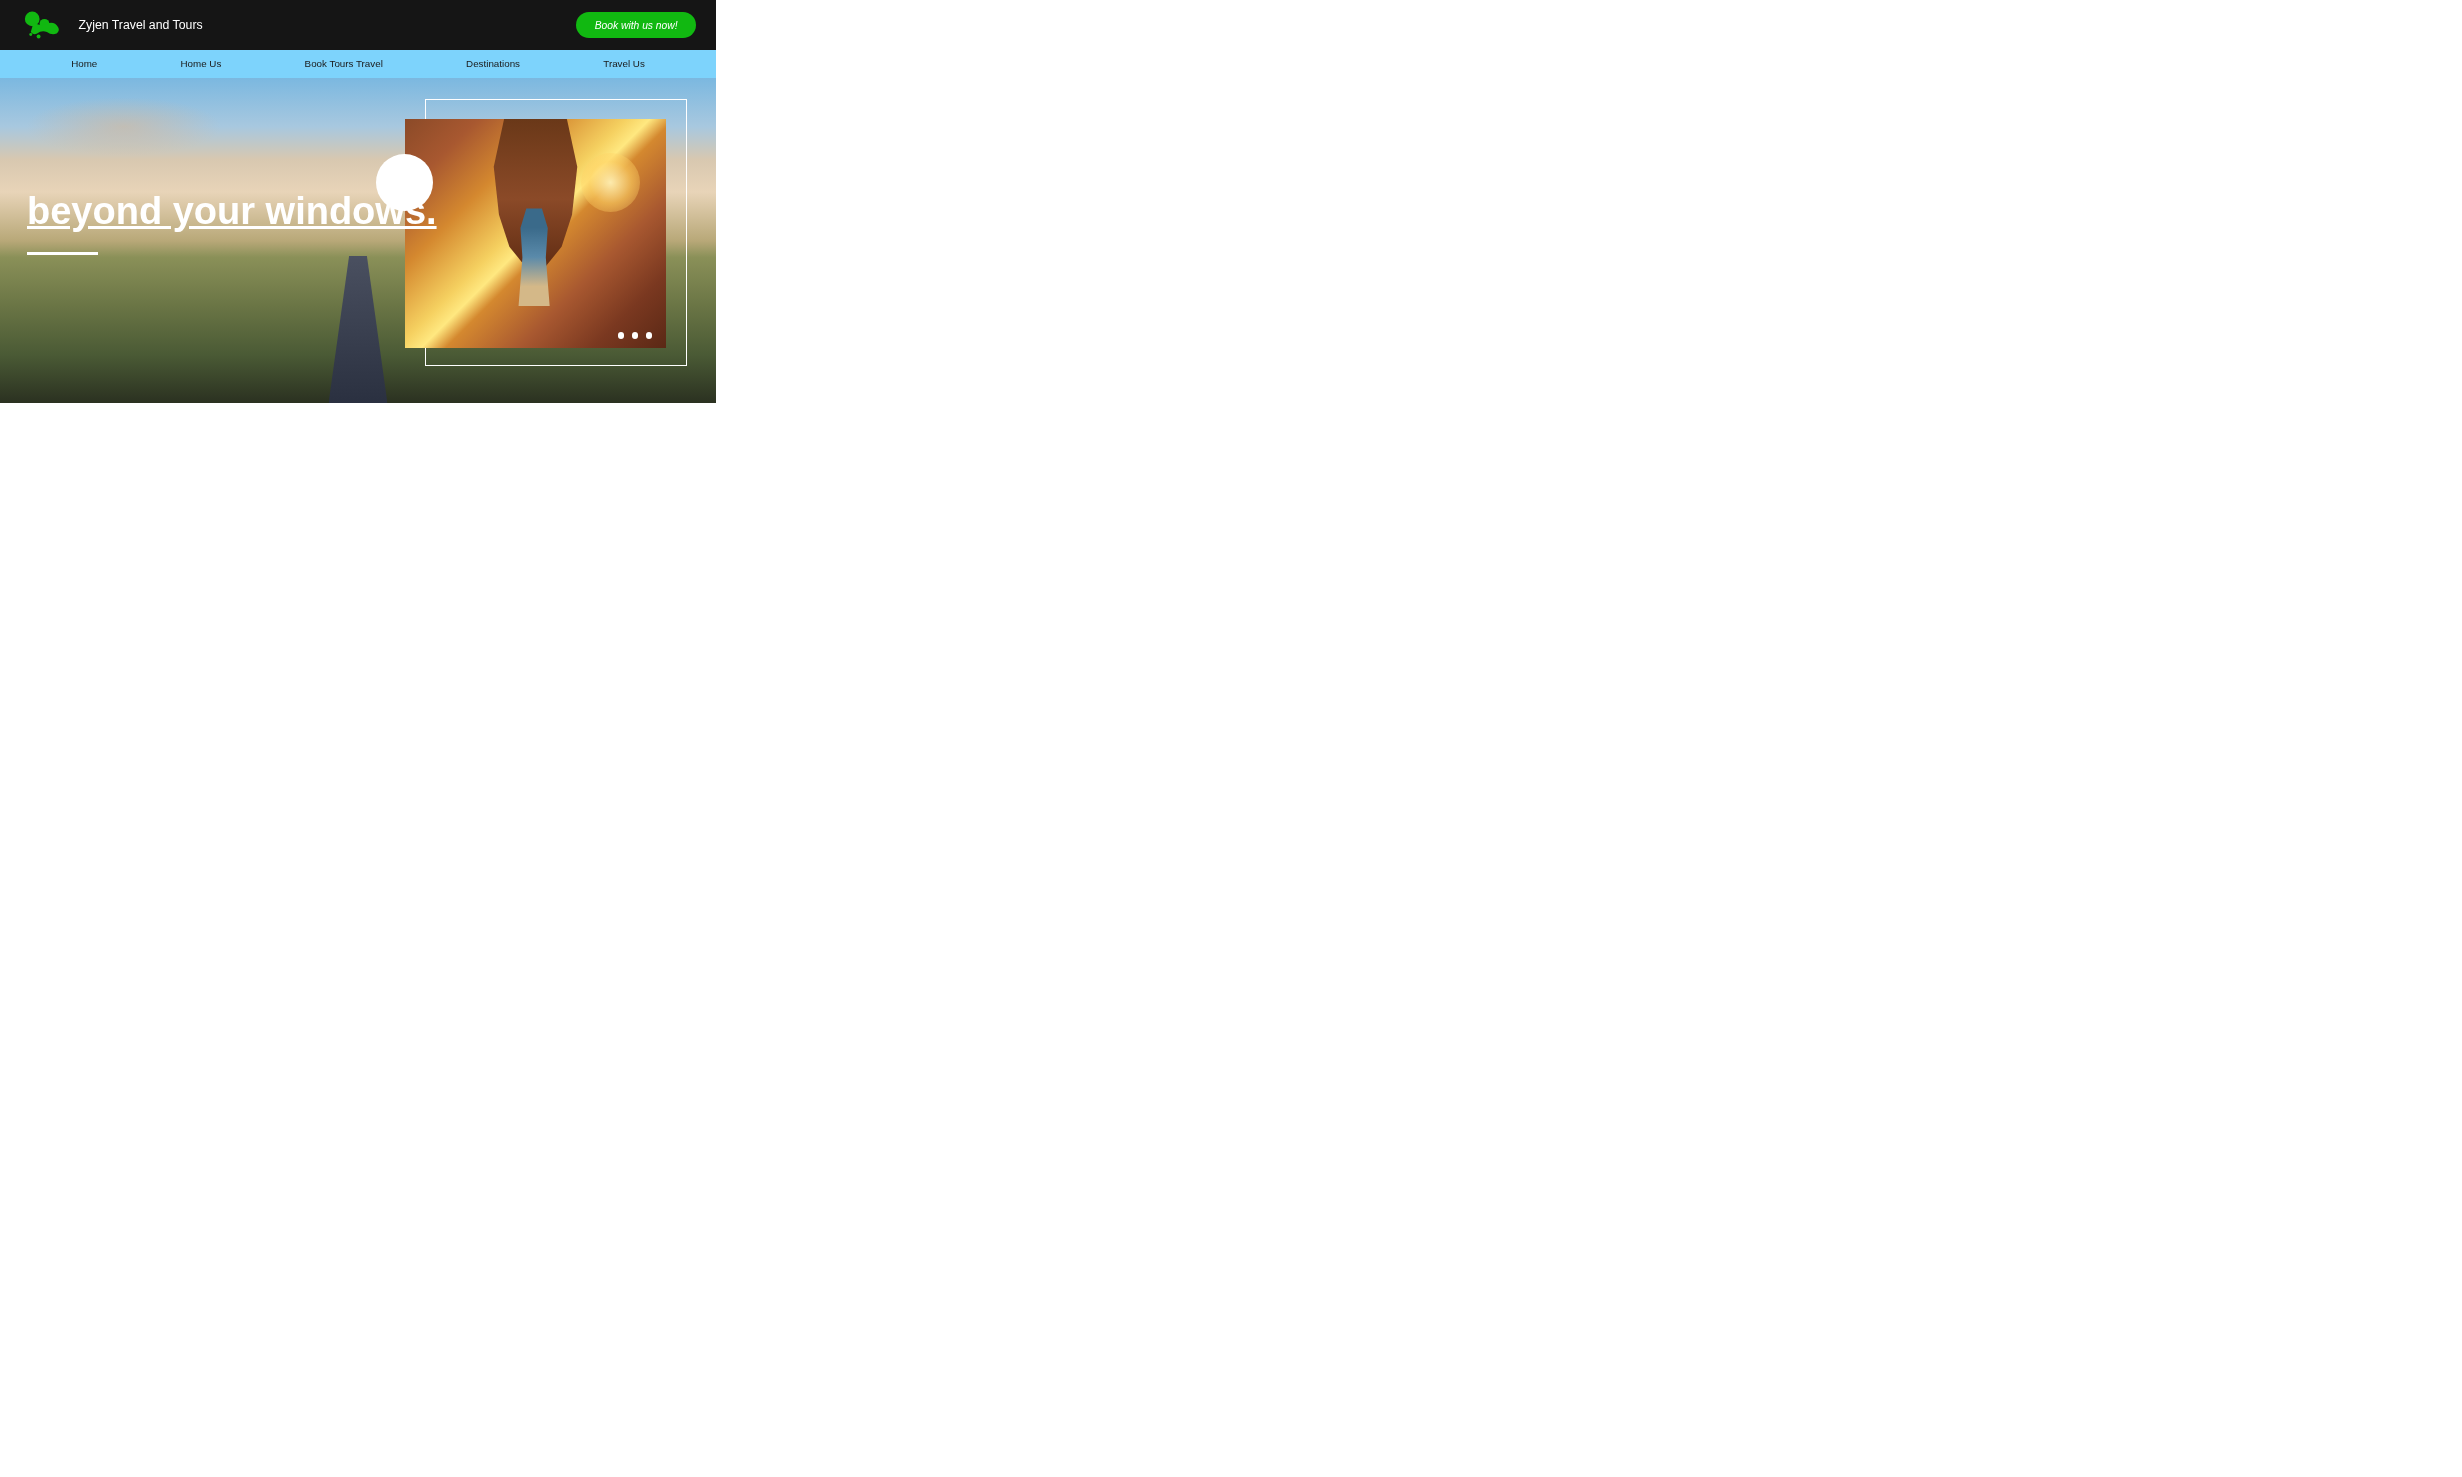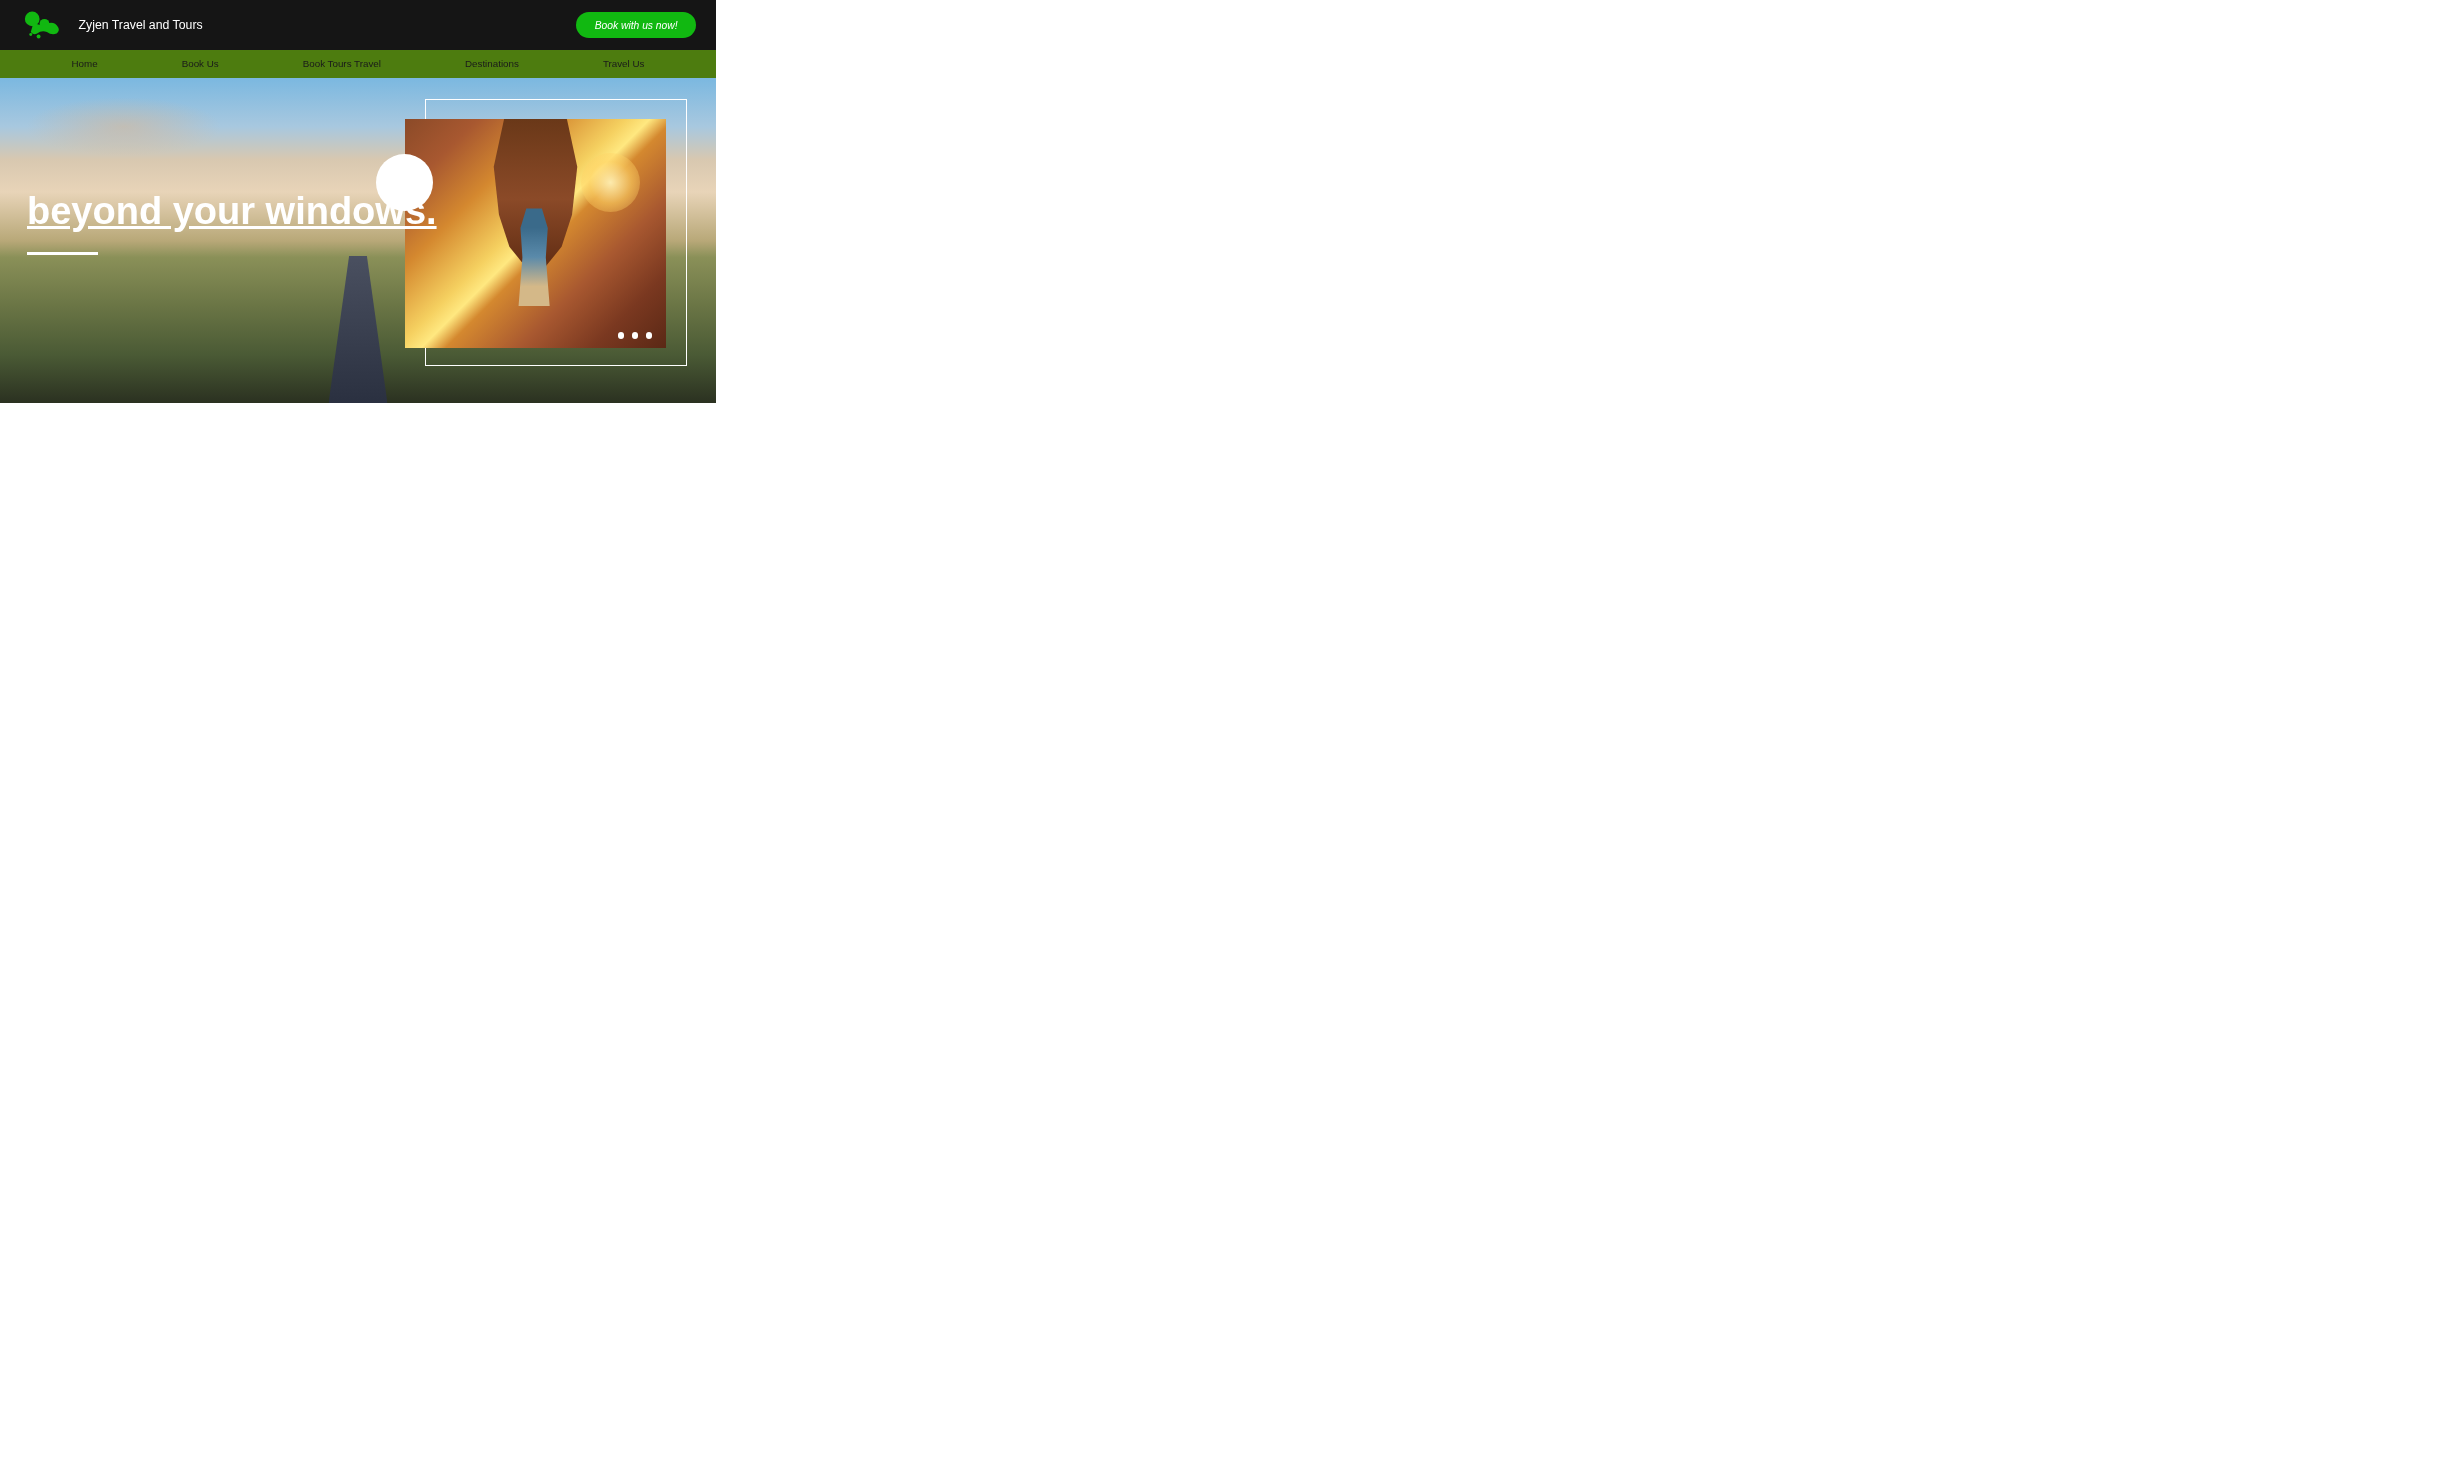--- a/index.html
+++ b/index.html
@@ -47,21 +47,21 @@
       border: none;
       border-radius: 14.8px;
       padding: 7.9px 18.7px;
       font-size: 10.3px;
       font-weight: 400;
       cursor: pointer;
       font-style: italic;
     }
     
     .nav {
-      background: #4d7c0f;
+      background: #7dd3fc;
       height: 27.6px;
       display: flex;
       align-items: center;
       justify-content: space-around;
       padding: 0 29.5px;
     }
     
     .nav-item {
       color: #1a1a1a;
       font-size: 9.8px;
@@ -250,21 +250,21 @@
       <circle cx="22" cy="50" r="3" fill="#11b811"></circle>
       <circle cx="38" cy="54" r="4" fill="#11b811"></circle>
     </svg>
     <span class="brand-name">Zyjen Travel and Tours</span>
   </div>
   <button class="book-btn">Book with us now!</button>
 </div>
 
 <nav class="nav">
   <span class="nav-item">Home</span>
-  <span class="nav-item">Book Us</span>
+  <span class="nav-item">Home Us</span>
   <span class="nav-item">Book Tours Travel</span>
   <span class="nav-item">Destinations</span>
   <span class="nav-item">Travel Us</span>
 </nav>
 
 <div class="hero">
   <div class="hero-bg"></div>
 
   <div class="hero-content">
     <div class="hero-line2">beyond your windows.</div>

